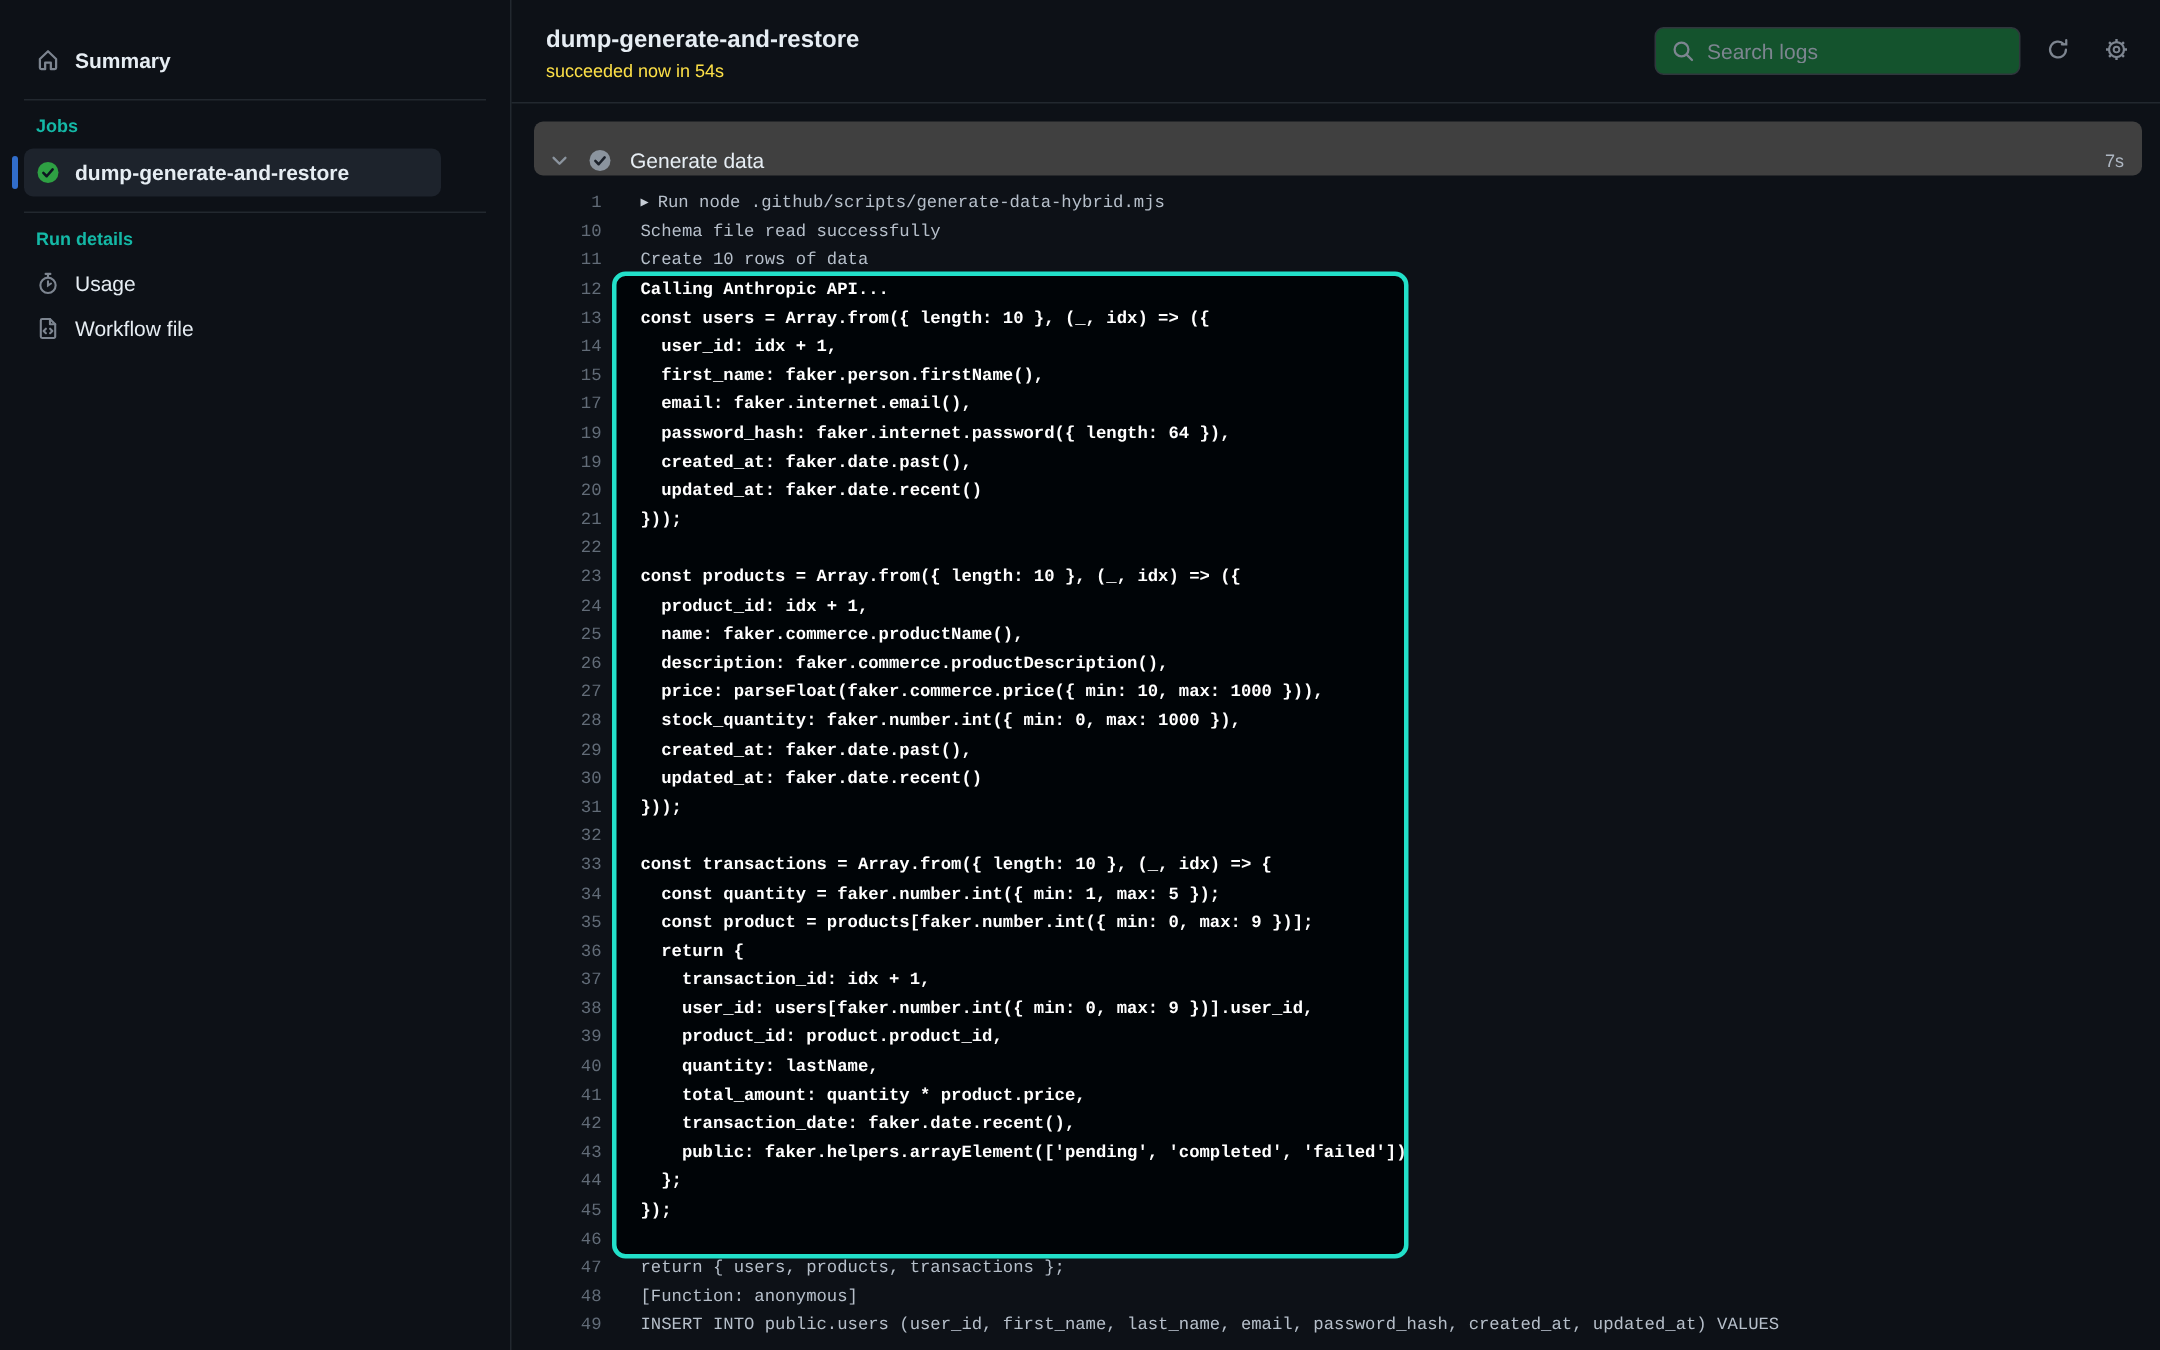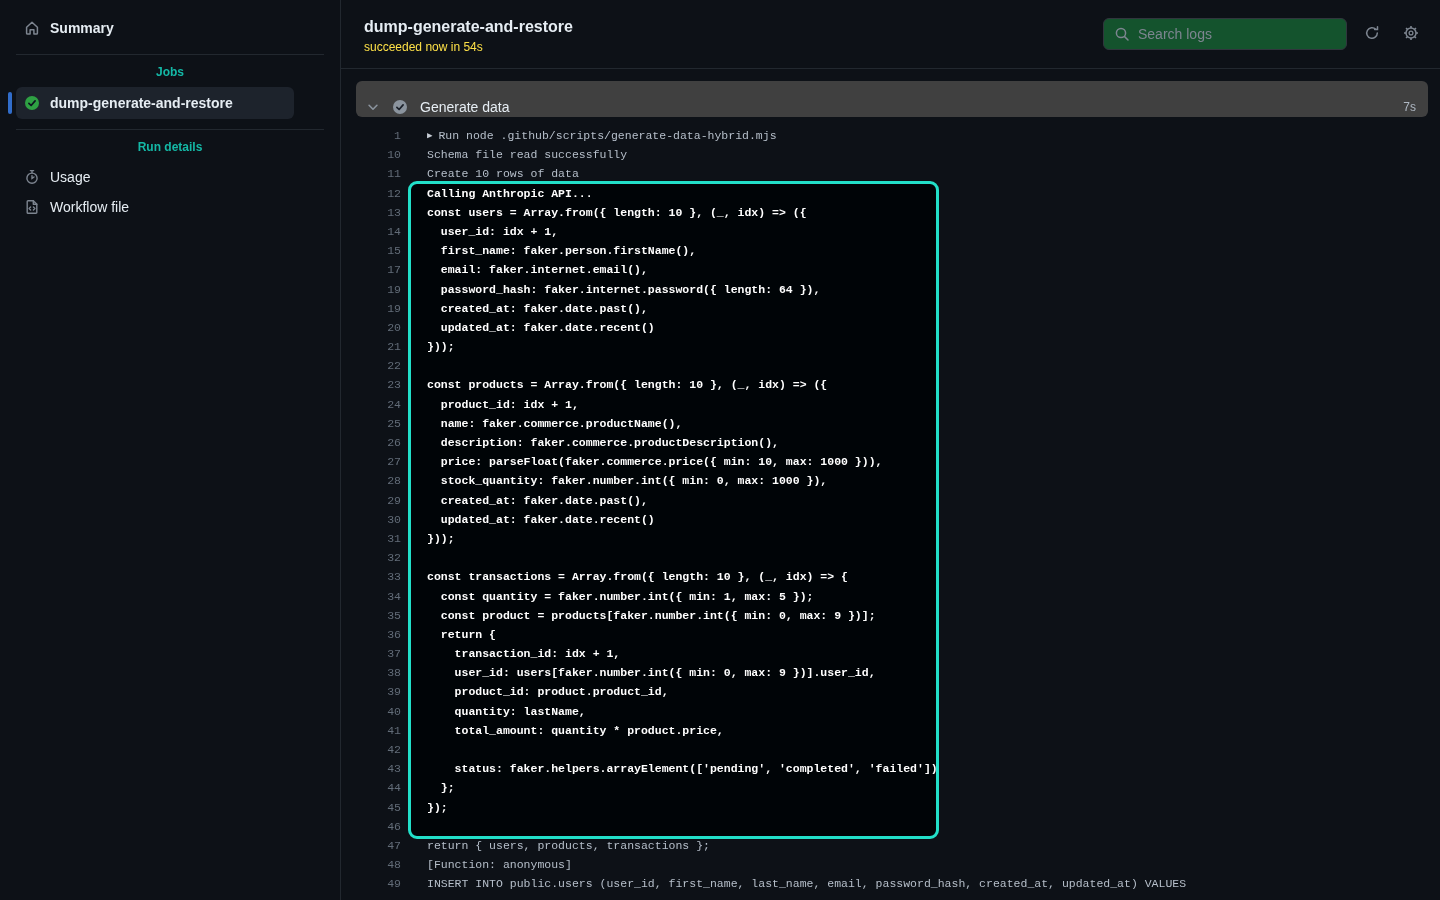--- a/index.html
+++ b/index.html
@@ -9,22 +9,21 @@
     font-family: "Liberation Sans", sans-serif;
     color: #e6edf3;
   }
   .app { display: flex; width: 1440px; height: 900px; }
 
   
   .sidebar {
     width: 341px; height: 100%;
     border-right: 1px solid #22282f;
     flex: none;
-    padding-top: 12px;
-    text-align: center;
+    padding-top: 24px;
   }
   .side-row {
     display: flex; align-items: center;
     height: 32px; margin: 0 16px; padding: 0 8px;
     border-radius: 6px; cursor: pointer;
     font-size: 14px; font-weight: 600; color: #e6edf3;
   }
   .side-row .ic { width: 16px; height: 16px; margin-right: 10px; color: #7d8590; flex: none; display: flex; align-items: center; justify-content: center; }
   .side-divider { border: none; border-top: 1px solid #22282f; margin: 10px 16px 10px 16px; }
   .section-label {
@@ -366,24 +365,25 @@
             <div class="log-row in-box">
               <span class="ln">40</span>
               <span class="lt">    quantity: lastName,</span>
             </div>
             <div class="log-row in-box">
               <span class="ln">41</span>
               <span class="lt">    total_amount: quantity * product.price,</span>
             </div>
             <div class="log-row in-box">
               <span class="ln">42</span>
+              <span class="lt">    transaction_date: faker.date.recent(),</span>
             </div>
             <div class="log-row in-box">
               <span class="ln">43</span>
-              <span class="lt">    status: faker.helpers.arrayElement(['pending', 'completed', 'failed'])</span>
+              <span class="lt">    public: faker.helpers.arrayElement(['pending', 'completed', 'failed'])</span>
             </div>
             <div class="log-row in-box">
               <span class="ln">44</span>
               <span class="lt">  };</span>
             </div>
             <div class="log-row in-box">
               <span class="ln">45</span>
               <span class="lt">});</span>
             </div>
             <div class="log-row">

